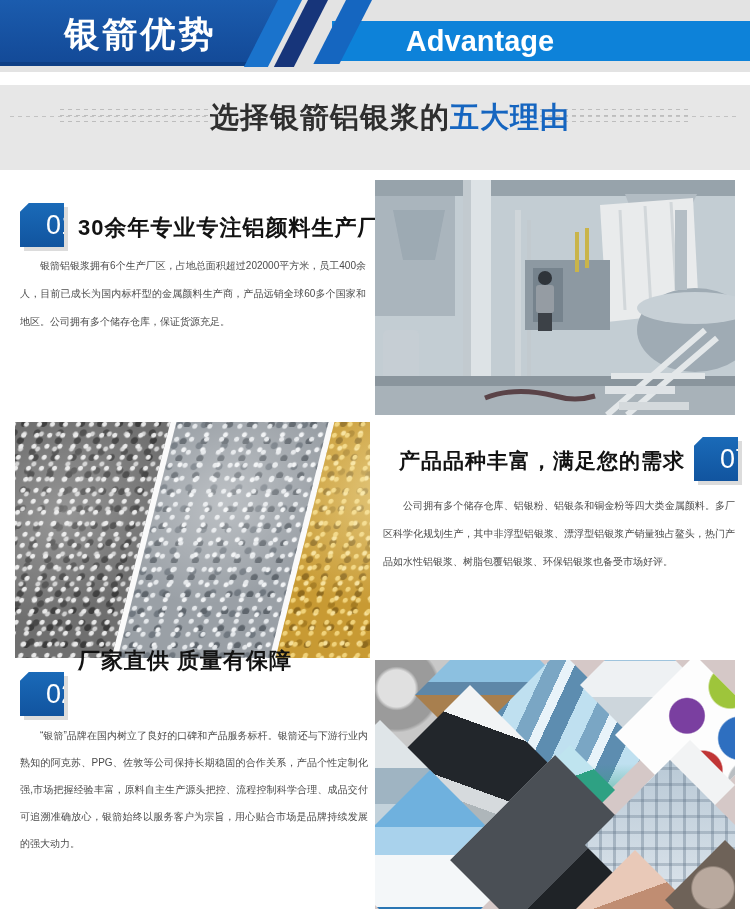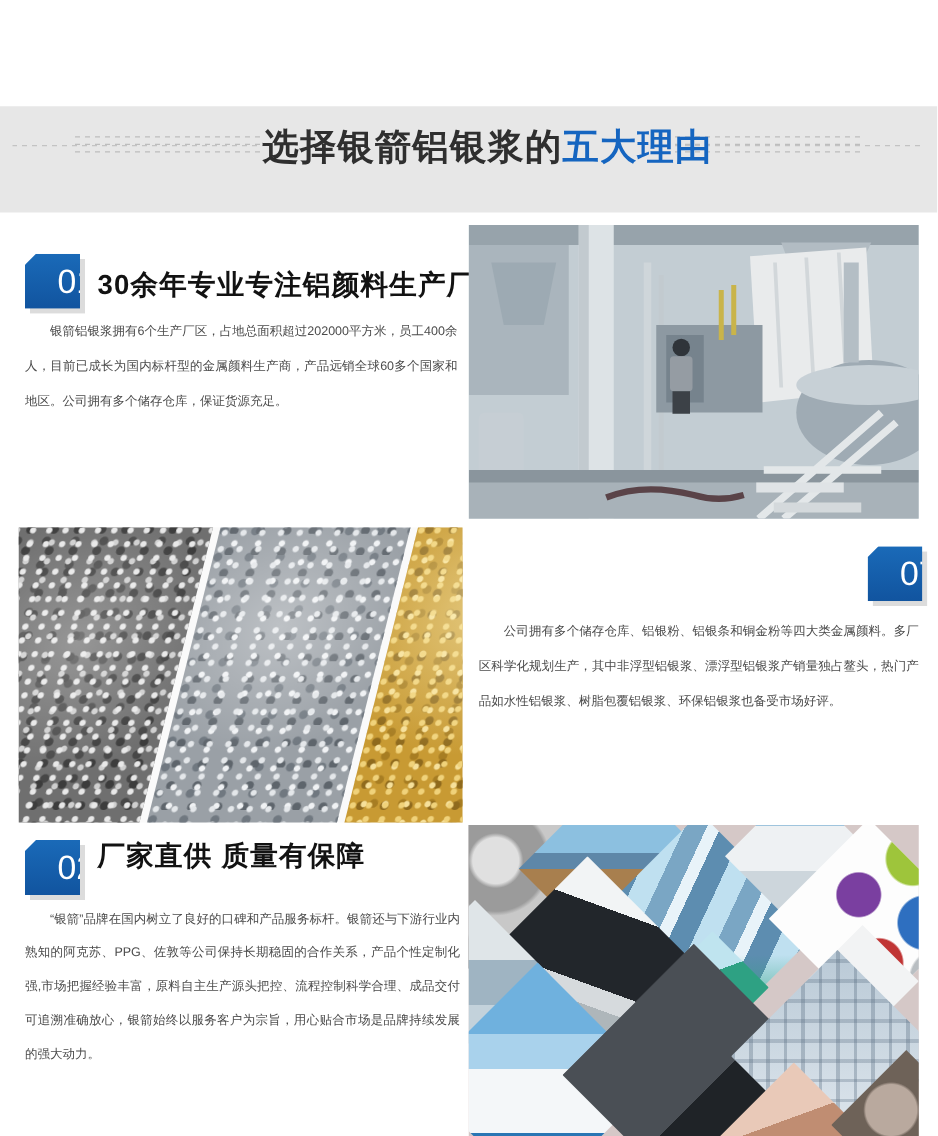--- a/index.html
+++ b/index.html
@@ -116,20 +116,30 @@
   .dm-copper{left:200px;top:190px;width:120px;height:120px;
     background:linear-gradient(160deg,#e9c9b8 0 40%,#c08d72 40% 70%,#8f5f49 70%);}
   .dm-knobs{left:290px;top:180px;width:120px;height:120px;
     background:radial-gradient(circle at 40% 40%,#b9a99e 0 20%,#6e6258 22% 60%,#463d36 62%);}
 </style>
 </head>
 <body>
 
 <div class="page">
 
+  <div class="abs hdr">
+    <div class="abs hdr-dark-edge"></div>
+    <div class="abs hdr-dark"></div>
+    <div class="abs hdr-band"></div>
+    <div class="abs stripe s1"></div>
+    <div class="abs stripe s2"></div>
+    <div class="abs stripe s3"></div>
+    <div class="abs hdr-cn">银箭优势</div>
+    <div class="abs hdr-en">Advantage</div>
+  </div>
 
   <div class="abs tband">
     <div class="abs dashes" style="left:60px;"></div>
     <div class="abs dash-long" style="left:10px;"></div>
     <div class="abs dashes" style="right:60px;"></div>
     <div class="abs dash-long" style="right:10px;"></div>
     <div class="abs mtitle"><span>选择银箭铝银浆的</span><span class="hl">五大理由</span></div>
   </div>
 
   <div class="abs badge" style="left:20px;top:203px;">
@@ -172,26 +182,27 @@
   </div>
 
   <div class="abs s2-img">
     <div class="panel p1"></div>
     <div class="panel p2"></div>
     <div class="panel p3"></div>
   </div>
   <div class="abs badge" style="left:694px;top:437px;">
     <div class="face">07</div>
   </div>
+  <div class="abs sec-title" style="left:380px;top:447px;width:305px;text-align:right;font-size:21px;">产品品种丰富，满足您的需求</div>
   <div class="abs body-text" style="left:383px;top:492px;width:352px;">公司拥有多个储存仓库、铝银粉、铝银条和铜金粉等四大类金属颜料。多厂区科学化规划生产，其中非浮型铝银浆、漂浮型铝银浆产销量独占鳌头，热门产品如水性铝银浆、树脂包覆铝银浆、环保铝银浆也备受市场好评。</div>
 
   <div class="abs badge" style="left:20px;top:672px;">
     <div class="face">02</div>
   </div>
-  <div class="abs sec-title" style="left:78px;top:670px;">厂家直供 质量有保障</div>
+  <div class="abs sec-title" style="left:78px;top:646px;">厂家直供 质量有保障</div>
   <div class="abs body-text" style="left:20px;top:722px;width:348px;line-height:27px;">“银箭”品牌在国内树立了良好的口碑和产品服务标杆。银箭还与下游行业内熟知的阿克苏、PPG、佐敦等公司保持长期稳固的合作关系，产品个性定制化强,市场把握经验丰富，原料自主生产源头把控、流程控制科学合理、成品交付可追溯准确放心，银箭始终以服务客户为宗旨，用心贴合市场是品牌持续发展的强大动力。</div>
 
   <div class="abs s3-img">
     <div class="dmd dm-wheel"></div>
     <div class="dmd dm-boat"></div>
     <div class="dmd dm-tubes"></div>
     <div class="dmd dm-ac"></div>
     <div class="dmd dm-balls"></div>
     <div class="dmd dm-laptop"></div>
     <div class="dmd dm-teal"></div>

